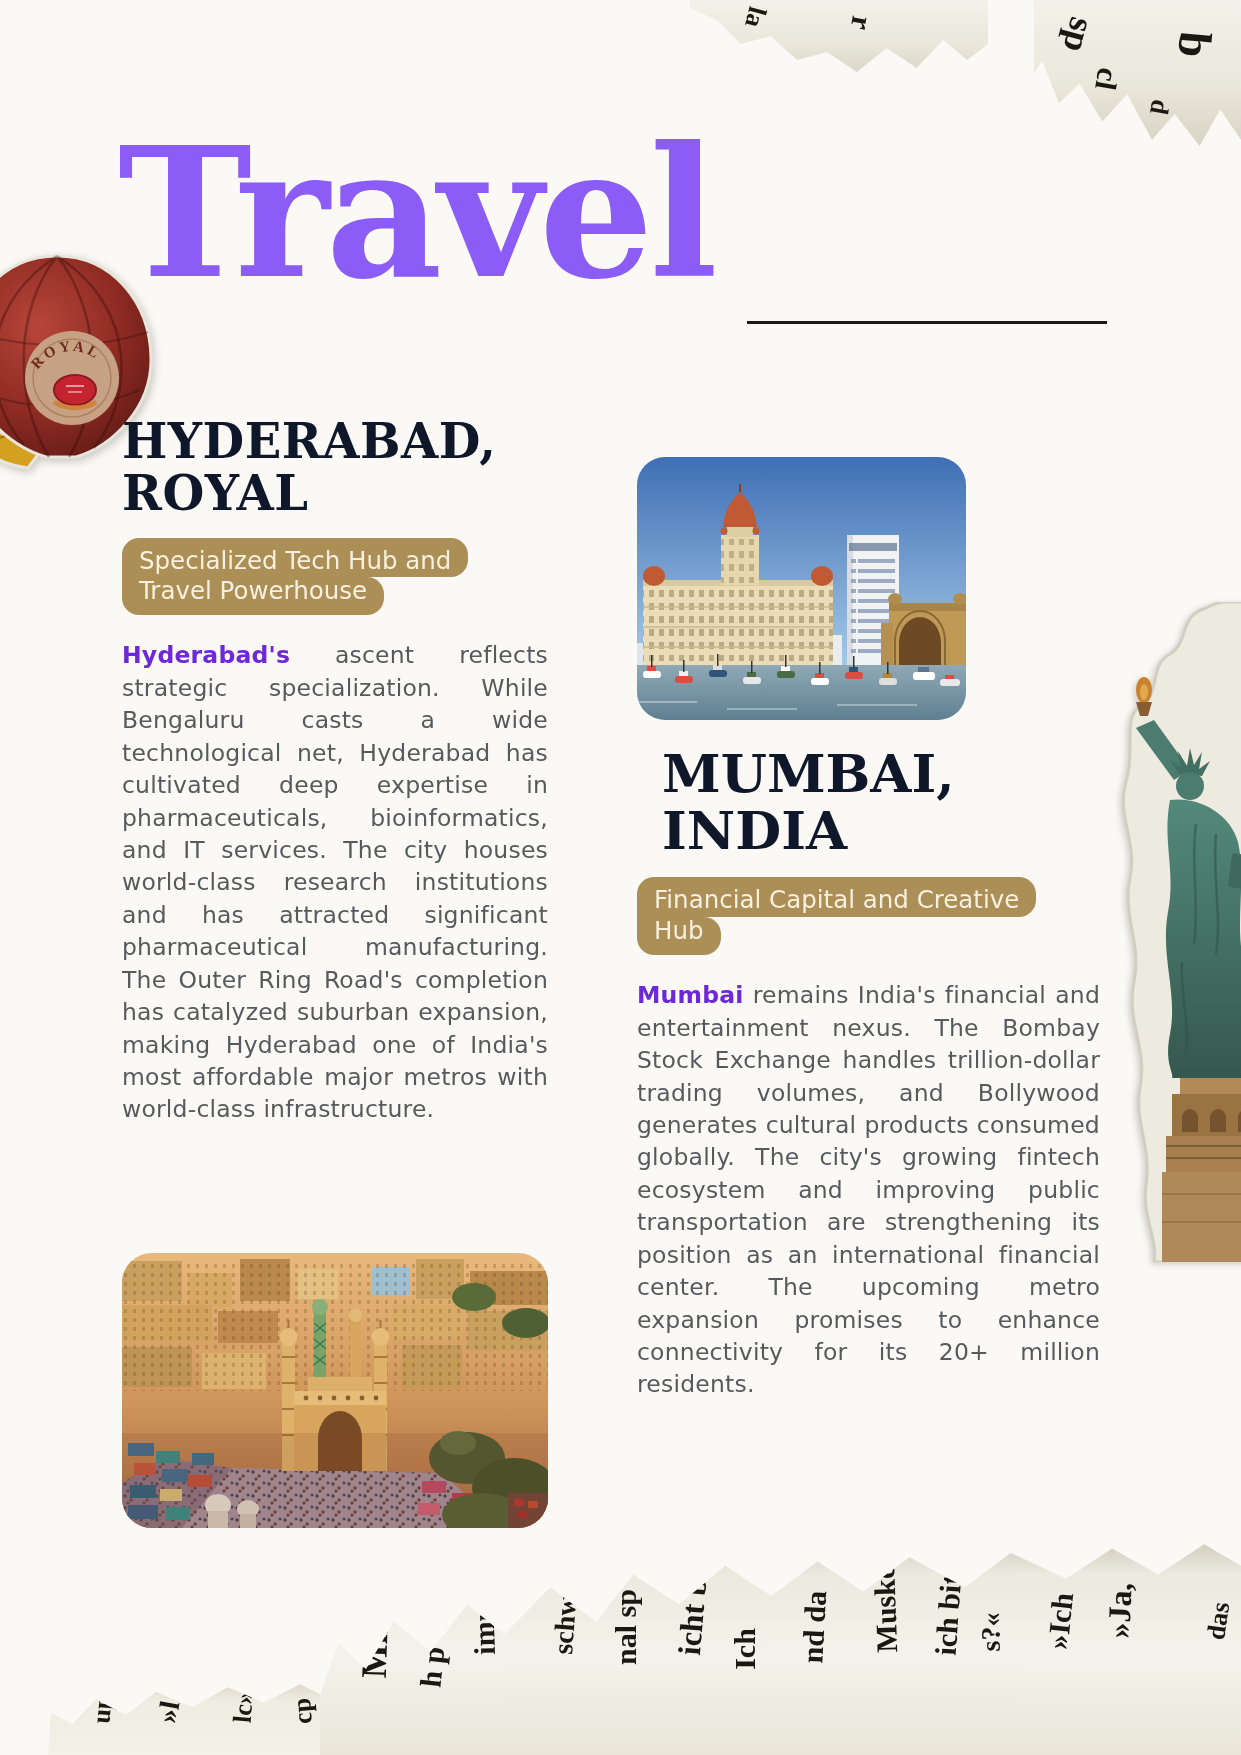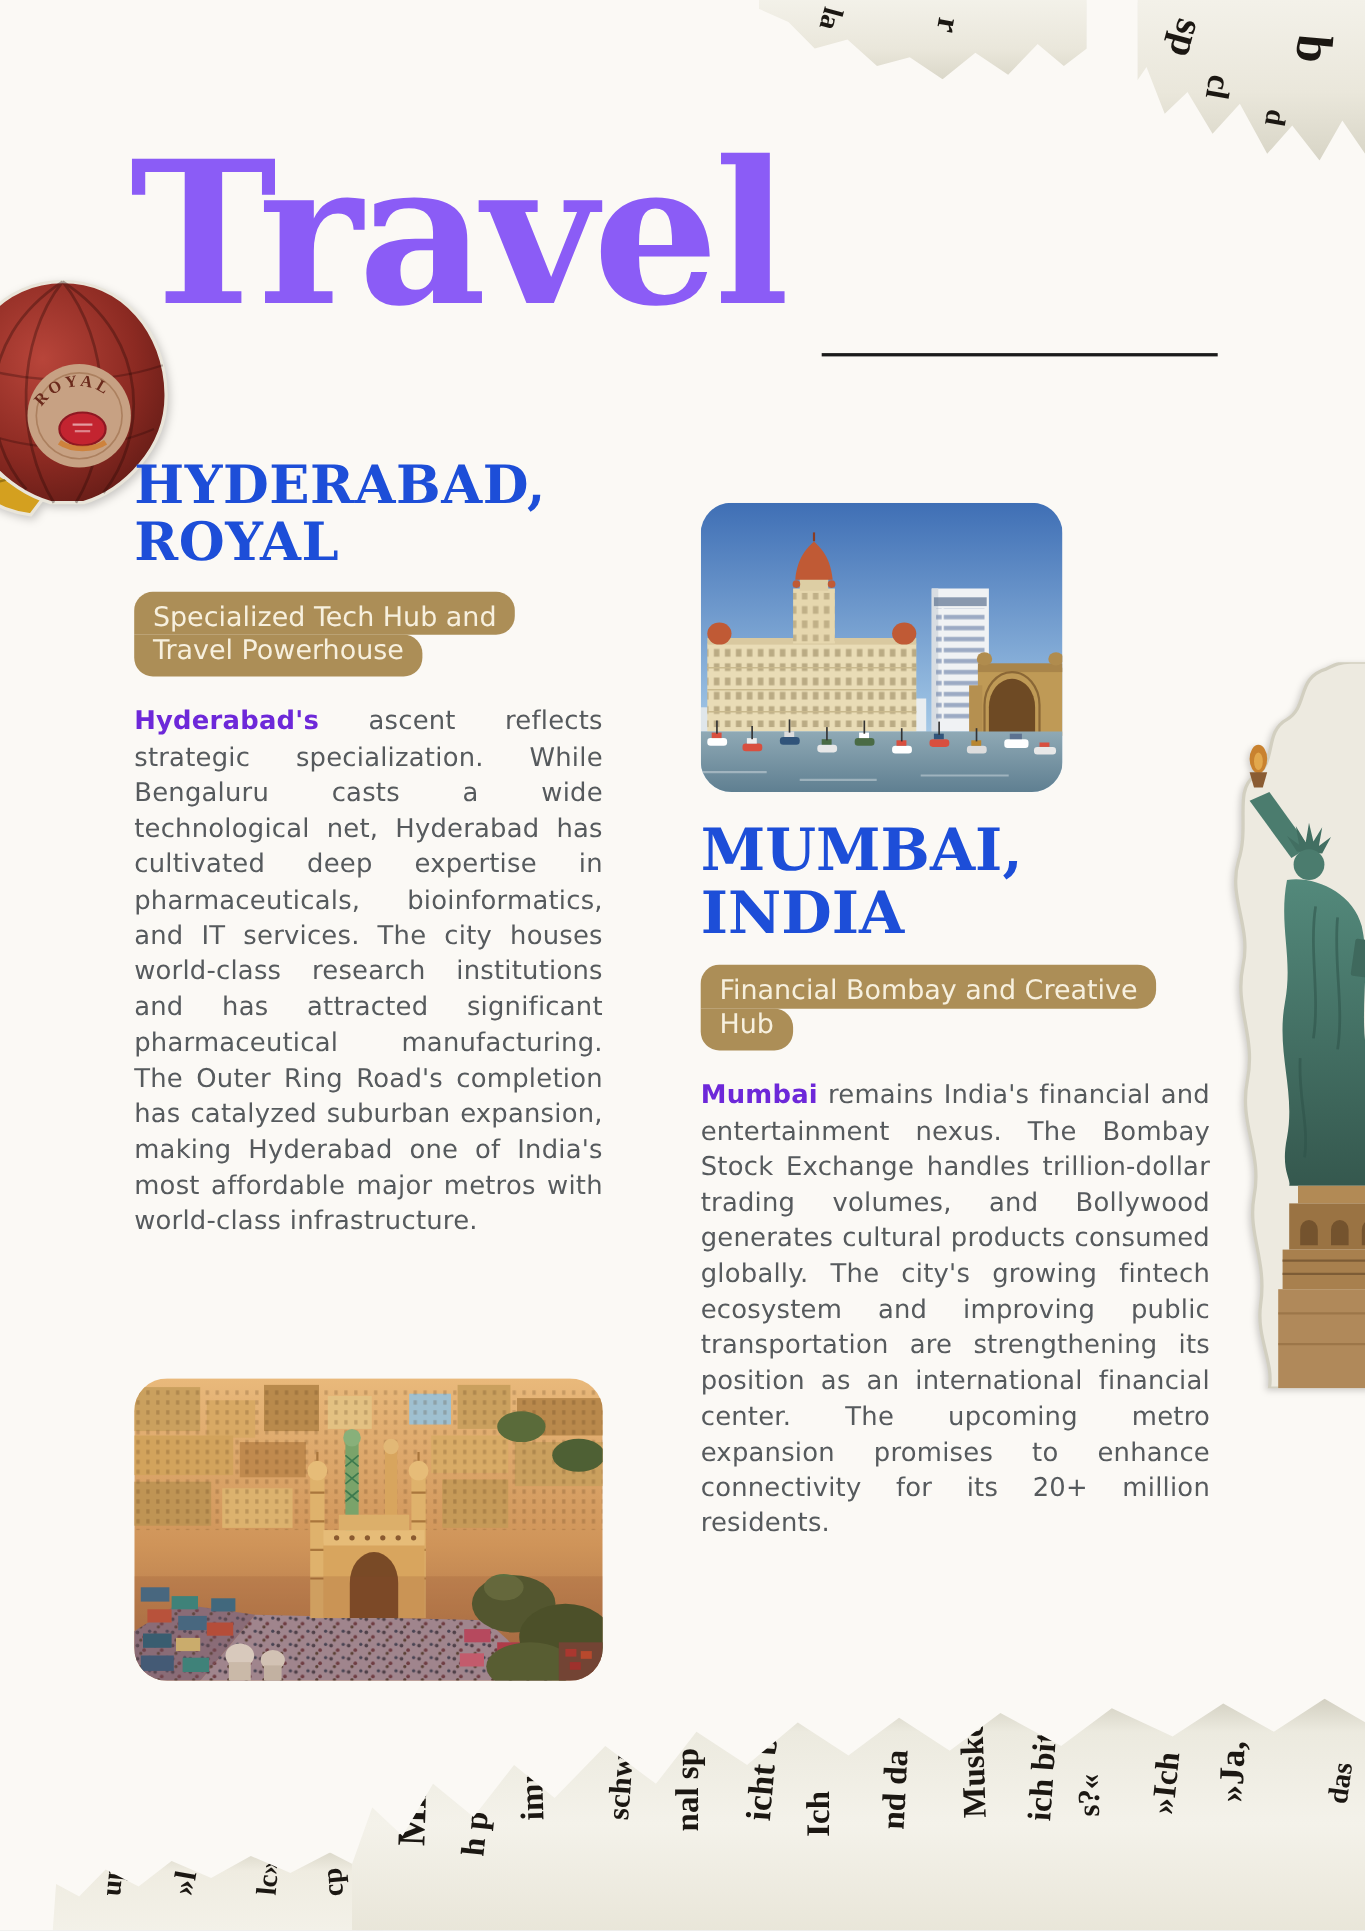--- a/index.html
+++ b/index.html
@@ -26,23 +26,23 @@
       clip-path:polygon(0 100%,0 72%,2% 48%,5% 60%,8% 38%,12% 52%,16% 30%,20% 44%,25% 22%,30% 38%,34% 16%,39% 30%,44% 12%,49% 26%,54% 10%,59% 24%,64% 8%,70% 22%,75% 6%,81% 18%,86% 4%,91% 16%,96% 2%,100% 12%,100% 100%);}
   .np-left{left:48px;top:1678px;width:300px;height:77px;
       background:linear-gradient(180deg,#d6d3c4 0%,#efece1 30%,#f3f1e8 100%);
       clip-path:polygon(0 100%,1% 45%,8% 60%,16% 28%,26% 48%,36% 18%,48% 38%,60% 12%,72% 32%,84% 8%,94% 28%,100% 55%,100% 100%);}
 
   
   .col{position:absolute;}
   .col-left{left:122px;top:416px;width:426px;}
   .col-right{left:637px;top:457px;width:463px;}
 
-  .city-h{font-family:"DejaVu Serif",serif;font-weight:bold;color:#1d4ed8;margin:0;line-height:1.08;}
+  .city-h{font-family:"DejaVu Serif",serif;font-weight:bold;color:#0f172a;margin:0;line-height:1.08;}
   .col-left .city-h{font-size:48px;letter-spacing:.5px;}
-  .col-right .city-h{font-size:53px;letter-spacing:0;margin-top:25px;}
+  .col-right .city-h{font-size:53px;letter-spacing:0;margin-top:25px;margin-left:25px;}
 
   .badge{margin-top:18px;font-size:24.5px;line-height:1.16;color:#f7f0de;}
   .badge i{font-style:normal;display:table;background:#ac8e57;}
   .badge .l1{padding:9px 17px 2px;border-radius:17px 17px 17px 0;text-align:right;}
   .badge .l2{padding:0 17px 10px;border-radius:0 17px 17px 17px;}
 
   .body-p{margin:24px 0 0;font-size:23.5px;line-height:1.38;letter-spacing:.2px;
           text-align:justify;color:#565a5d;}
   .body-p b{color:#6d28d9;}
 
@@ -344,21 +344,21 @@
               <rect width="20" height="7" rx="3" fill="#e8e8e8"></rect>
               <rect x="5" y="-4" width="9" height="4" fill="#d94f3f"></rect>
             </g>
         </g>
         <path d="M0,245 h60 M90,252 h70 M200,248 h80" stroke="rgba(255,255,255,.35)" stroke-width="2"></path>
       </svg>
     </div>
 
     <h2 class="city-h">MUMBAI, INDIA</h2>
     <div class="badge">
-      <i class="l1">Financial Bombay and Creative</i>
+      <i class="l1">Financial Capital and Creative</i>
       <i class="l2">Hub</i>
     </div>
     <p class="body-p"><b>Mumbai</b><span> remains India's financial and entertainment nexus. The Bombay Stock Exchange handles trillion-dollar trading volumes, and Bollywood generates cultural products consumed globally. The city's growing fintech ecosystem and improving public transportation are strengthening its position as an international financial center. The upcoming metro expansion promises to enhance connectivity for its 20+ million residents.</span></p>
   </section>
 
   <div class="np np-left">
     <span style="left:40px;top:16px;font-size:26px;transform:rotate(-85deg)">up</span>
     <span style="left:110px;top:18px;font-size:28px;transform:rotate(-80deg)">»l</span>
     <span style="left:180px;top:14px;font-size:26px;transform:rotate(-85deg)">lc»</span>
     <span style="left:242px;top:18px;font-size:26px;transform:rotate(-95deg)">cp</span>

